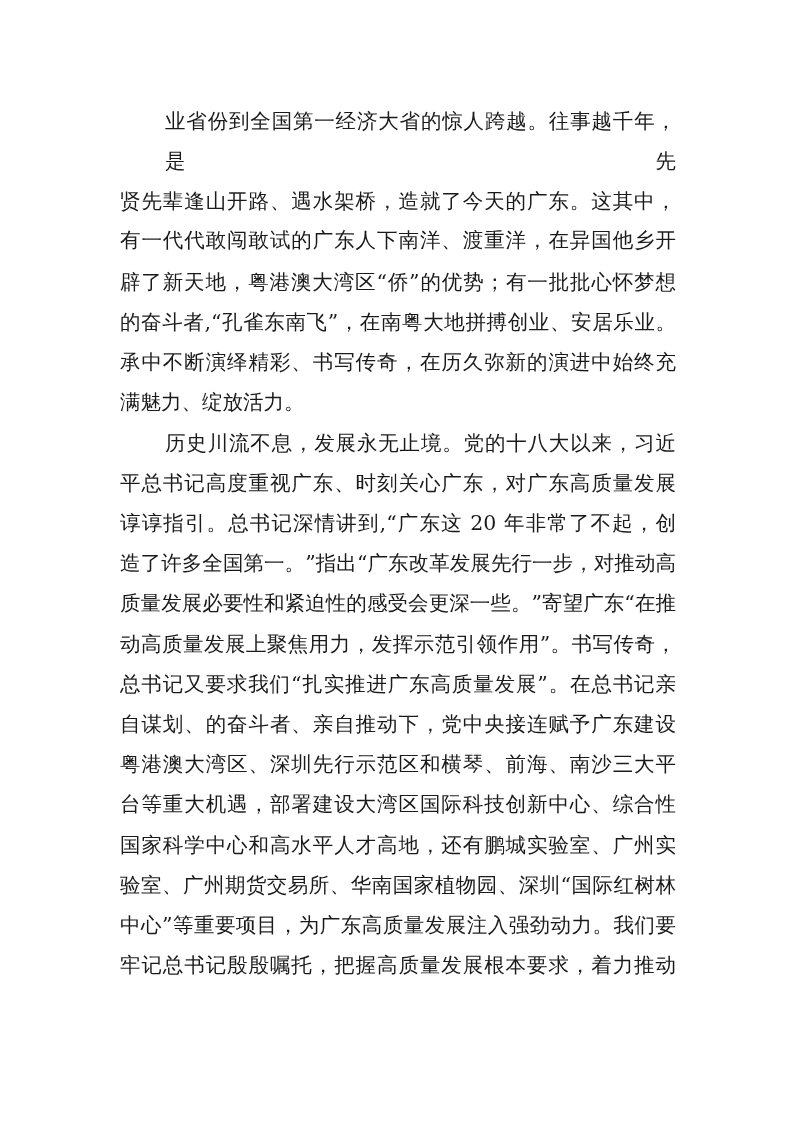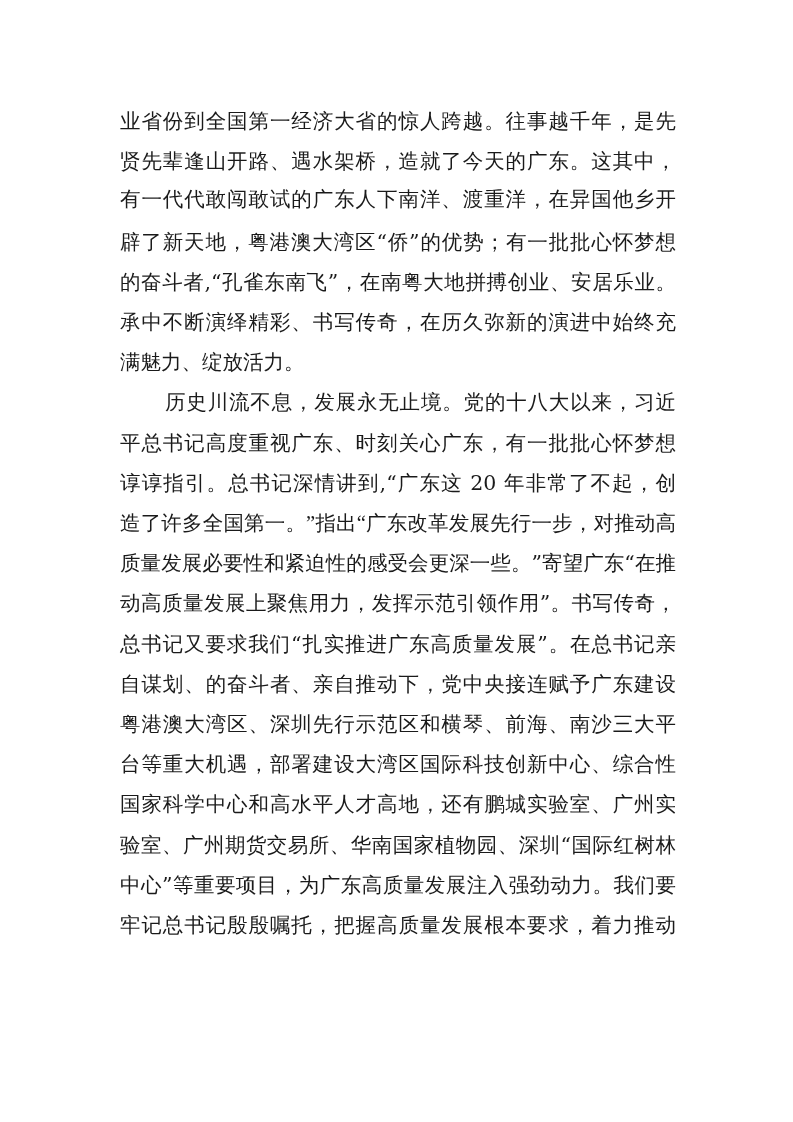--- a/index.html
+++ b/index.html
@@ -12,33 +12,33 @@
     letter-spacing: 2.2px;
   }
   .para { margin: 0; }
   .line { display: block; white-space: nowrap; text-align-last: justify; text-align: justify; }
 </style>
 </head>
 <body>
 
 <div class="page">
   <div class="para">
-    <span class="line" style="white-space: normal; letter-spacing: 0px;">业省份到全国第一经济大省的惊人跨越。往事越千年，是先</span>
+    <span class="line" style="white-space: normal; letter-spacing: 0px; margin-left: 45px;">业省份到全国第一经济大省的惊人跨越。往事越千年，是先</span>
     <span class="line" style="white-space: normal; letter-spacing: 0px;">贤先辈逢山开路、遇水架桥，造就了今天的广东。这其中，</span>
     <span class="line" style="white-space: normal; letter-spacing: 0px; font-family: Liberation Mono, monospace;">有一代代敢闯敢试的广东人下南洋、渡重洋，在异国他乡开</span>
     <span class="line" style="white-space: normal; letter-spacing: 0px;">辟了新天地，粤港澳大湾区“侨”的优势；有一批批心怀梦想</span>
     <span class="line" style="white-space: normal; letter-spacing: 0px;">的奋斗者,“孔雀东南飞”，在南粤大地拼搏创业、安居乐业。</span>
     <span class="line" style="white-space: normal; letter-spacing: 0px;">承中不断演绎精彩、书写传奇，在历久弥新的演进中始终充</span>
     <span class="line" style="text-align-last: left; white-space: normal; letter-spacing: 0px;">满魅力、绽放活力。</span>
   </div>
   <div class="para">
     <span class="line" style="padding-left: 45px; white-space: normal; letter-spacing: 0px;">历史川流不息，发展永无止境。党的十八大以来，习近</span>
-    <span class="line" style="white-space: normal; letter-spacing: 0px;">平总书记高度重视广东、时刻关心广东，有一批批心怀梦想</span>
+    <span class="line" style="white-space: normal; letter-spacing: 0px;">平总书记高度重视广东、时刻关心广东，对广东高质量发展</span>
     <span class="line" style="white-space: normal; letter-spacing: 0px;">谆谆指引。总书记深情讲到,“广东这 20 年非常了不起，创</span>
-    <span class="line" style="white-space: normal; letter-spacing: 0px; font-family: Liberation Serif, serif;">造了许多全国第一。”指出“广东改革发展先行一步，对推动高</span>
+    <span class="line" style="white-space: normal; letter-spacing: 0px;">造了许多全国第一。”指出“广东改革发展先行一步，对推动高</span>
     <span class="line" style="white-space: normal; letter-spacing: 0px;">质量发展必要性和紧迫性的感受会更深一些。”寄望广东“在推</span>
     <span class="line" style="white-space: normal; letter-spacing: 0px;">动高质量发展上聚焦用力，发挥示范引领作用”。书写传奇，</span>
     <span class="line" style="white-space: normal; letter-spacing: 0px;">总书记又要求我们“扎实推进广东高质量发展”。在总书记亲</span>
     <span class="line" style="white-space: normal; letter-spacing: 0px;">自谋划、的奋斗者、亲自推动下，党中央接连赋予广东建设</span>
     <span class="line" style="white-space: normal; letter-spacing: 0px;">粤港澳大湾区、深圳先行示范区和横琴、前海、南沙三大平</span>
     <span class="line" style="white-space: normal; letter-spacing: 0px;">台等重大机遇，部署建设大湾区国际科技创新中心、综合性</span>
     <span class="line" style="white-space: normal; letter-spacing: 0px;">国家科学中心和高水平人才高地，还有鹏城实验室、广州实</span>
     <span class="line" style="white-space: normal; letter-spacing: 0px;">验室、广州期货交易所、华南国家植物园、深圳“国际红树林</span>
     <span class="line" style="white-space: normal; letter-spacing: 0px;">中心”等重要项目，为广东高质量发展注入强劲动力。我们要</span>
     <span class="line" style="white-space: normal; letter-spacing: 0px;">牢记总书记殷殷嘱托，把握高质量发展根本要求，着力推动</span>

